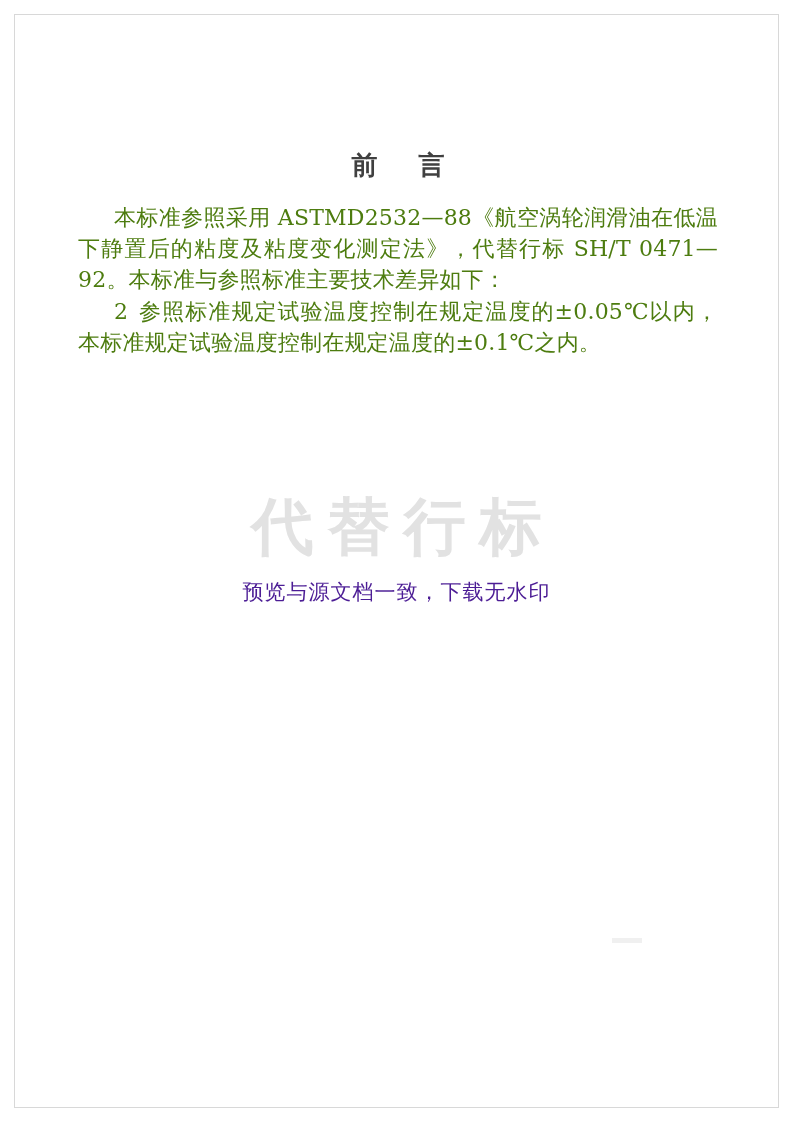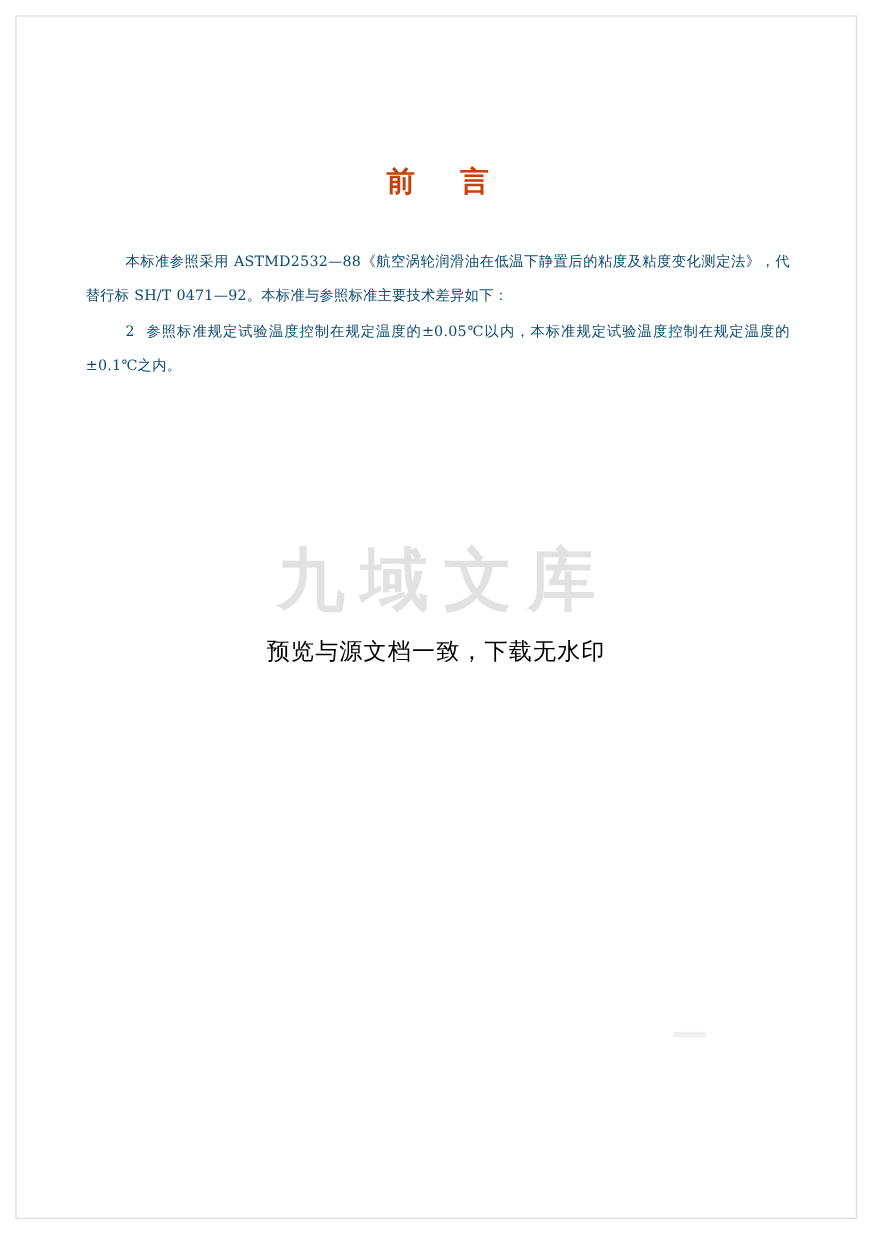--- a/index.html
+++ b/index.html
@@ -34,29 +34,29 @@
     top: 0;
     width: 640px;
   }
   .doc-title {
     margin-top: 148px;
     text-align: center;
     font-family: "DejaVu Sans", sans-serif;
     font-weight: bold;
     font-size: 26px;
     letter-spacing: 16px;
-    color: #c2410c;
+    color: #404040;
     text-indent: 16px;
   }
   .body-text {
-    margin-top: 40px;
+    margin-top: 19px;
     font-family: "DejaVu Serif", serif;
-    font-size: 13px;
+    font-size: 22px;
     line-height: 31px;
-    color: #0c4a6e;
+    color: #4d7c0f;
     text-align: justify;
     letter-spacing: 0.2px;
   }
   .para {
     margin: 0 0 1px 0;
     text-indent: 36px;
   }
   .para.hang {
     text-indent: 36px;
   }
@@ -88,21 +88,21 @@
     font-size: 25px;
     font-weight: bold;
     letter-spacing: 1px;
     color: #e9dede;
   }
   .wm-sub {
     margin-top: 14px;
     font-family: "DejaVu Sans", sans-serif;
     font-size: 21px;
     letter-spacing: 1px;
-    color: #000000;
+    color: #4c1d95;
   }
   .faint-mark {
     position: absolute;
     left: 612px;
     top: 938px;
     width: 30px;
     height: 5px;
     background: #f0f0f0;
   }
 </style>
@@ -120,18 +120,18 @@
 
       <p class="para">本标准参照采用 ASTMD2532—88《航空涡轮润滑油在低温下静置后的粘度及粘度变化测定法》，代替行标 SH/T 0471—92。本标准与参照标准主要技术差异如下：</p>
 
 
       <p class="para hang"><span class="num">2</span><span>参照标准规定试验温度控制在规定温度的±0.05℃以内，本标准规定试验温度控制在规定温度的±0.1℃之内。</span></p>
 
     </div>
   </div>
 
   <div class="watermark">
-    <div class="wm-main">九域文库</div>
+    <div class="wm-main">代替行标</div>
     <div class="wm-sub">预览与源文档一致，下载无水印</div>
   </div>
 
   <div class="faint-mark"></div>
 </div>
 
 </body></html>

